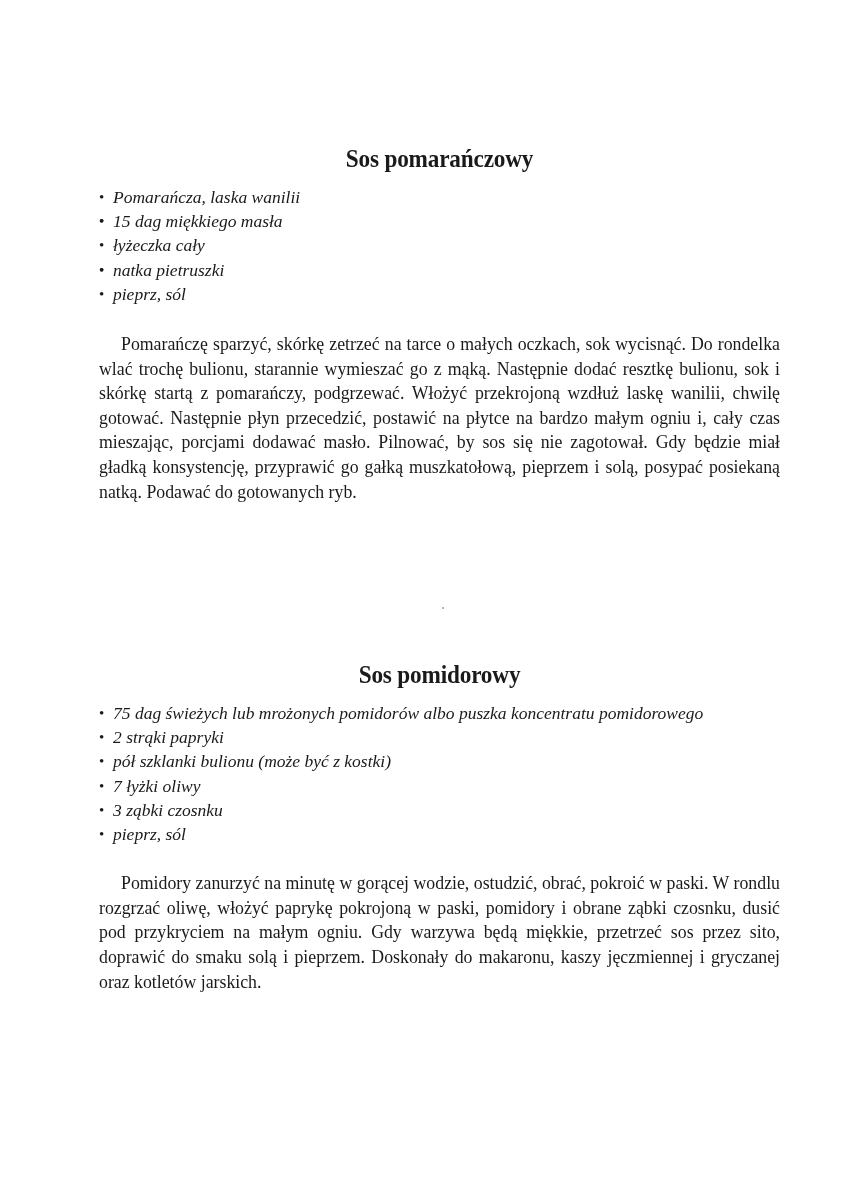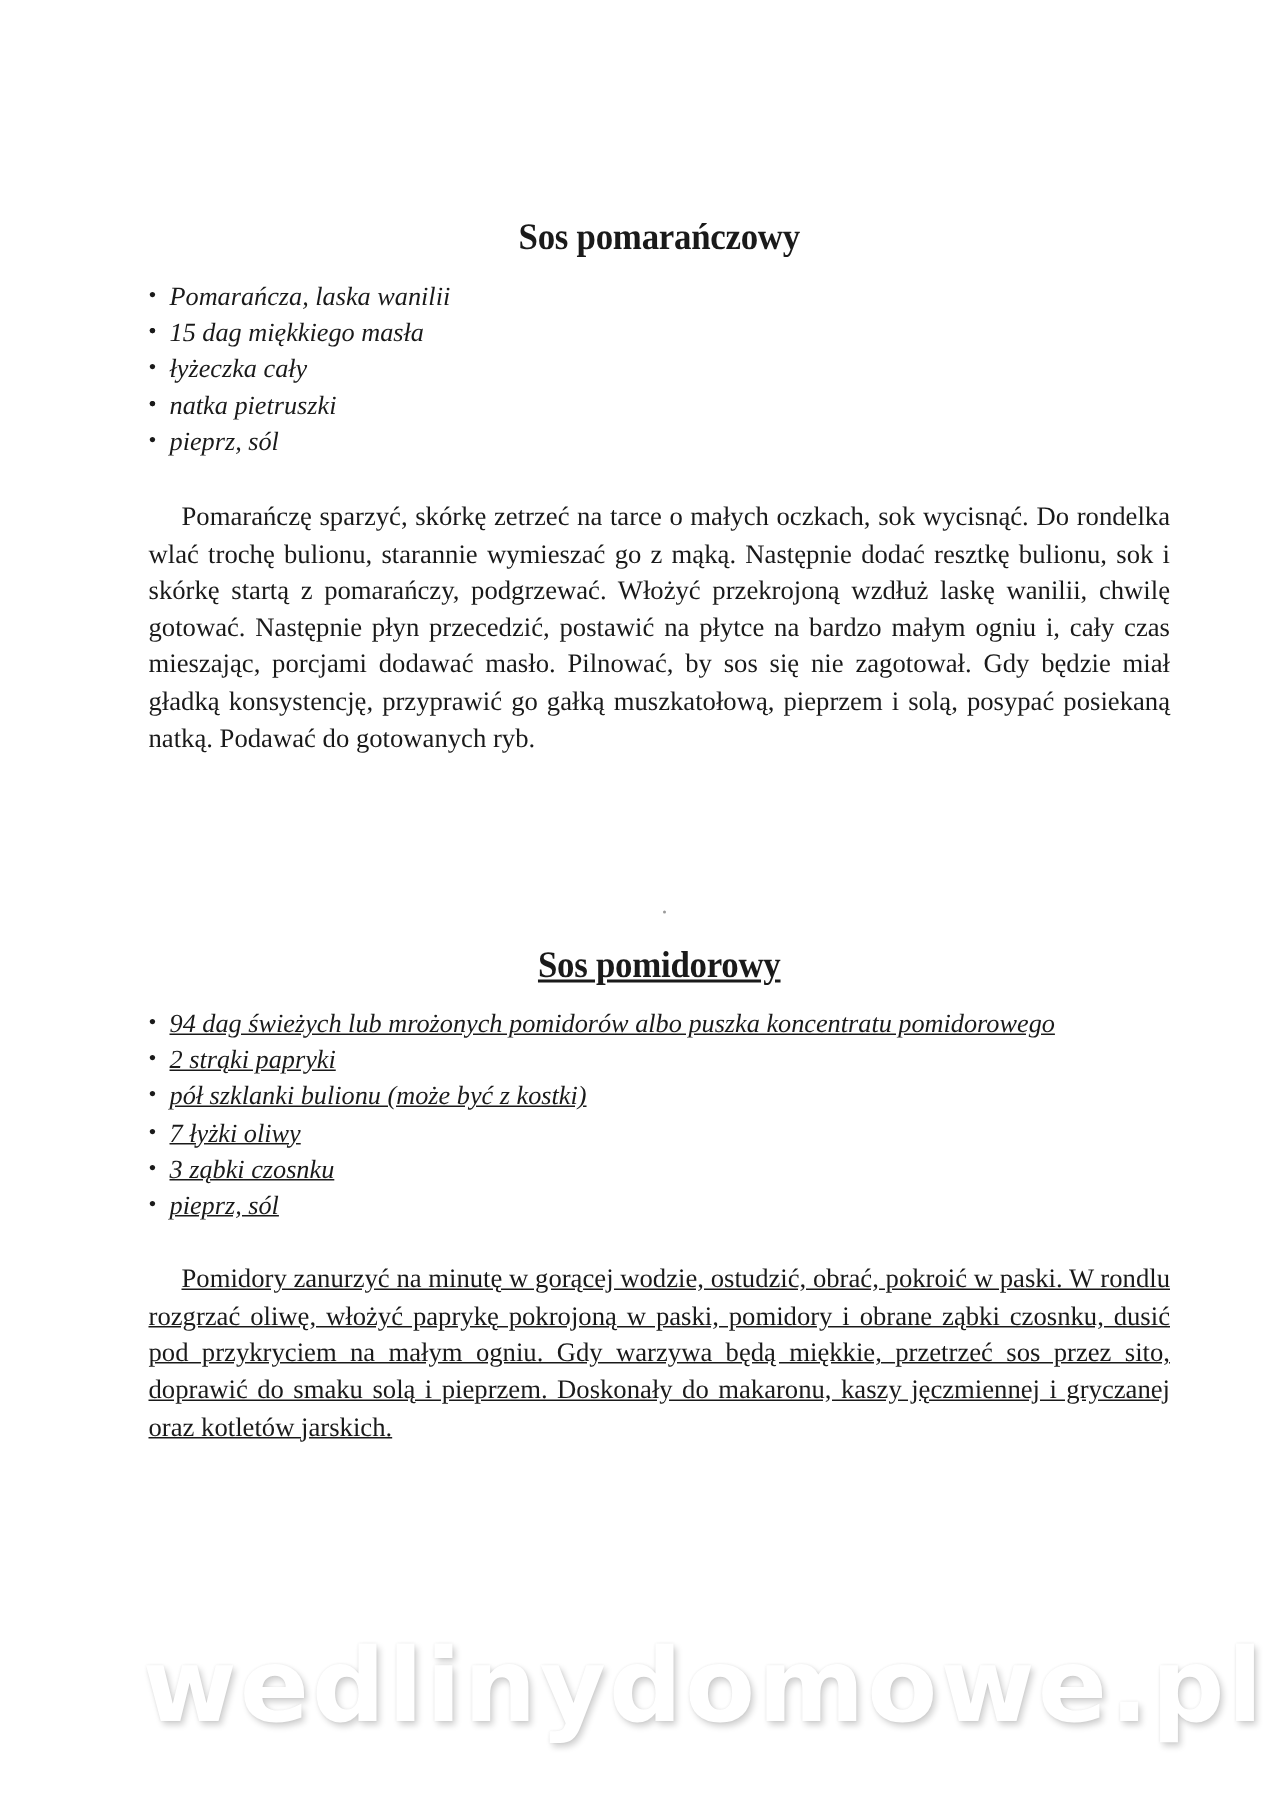--- a/index.html
+++ b/index.html
@@ -20,21 +20,21 @@
       left: 0; top: 0;
       width: 849px;
       height: 1160px;
     }
     .recipe {
       position: absolute;
       left: 99px;
       width: 681px;
     }
     .recipe-1 { top: 143px; }
-    .recipe-2 { top: 628px; text-decoration: underline; }
+    .recipe-2 { top: 659px; }
     .recipe-title {
       text-align: center;
       font-weight: bold;
       font-size: 25px;
       line-height: 32px;
       margin: 0 0 10px 0;
       letter-spacing: -0.2px;
       font-family: "Liberation Serif", "DejaVu Serif", serif;
       transform: scaleX(0.93);
       transform-origin: center;
@@ -108,25 +108,24 @@
       <li><span class="bullet">•</span><span>pieprz, sól</span></li>
     </ul>
     <p class="instructions">Pomarańczę sparzyć, skórkę zetrzeć na tarce o małych oczkach, sok wycisnąć. Do rondelka wlać trochę bulionu, starannie wymieszać go z mąką. Następnie dodać resztkę bulionu, sok i skórkę startą z pomarań­czy, podgrzewać. Włożyć przekrojoną wzdłuż laskę wanilii, chwilę goto­wać. Następnie płyn przecedzić, postawić na płytce na bardzo małym ogniu i, cały czas mieszając, porcjami dodawać masło. Pilnować, by sos się nie zagotował. Gdy będzie miał gładką konsystencję, przyprawić go gałką muszkatołową, pieprzem i solą, posypać posiekaną natką. Poda­wać do gotowanych ryb.</p>
   </section>
 
   <div class="stray-dot"></div>
 
   <section class="recipe recipe-2">
     <h2 class="recipe-title">Sos pomidorowy</h2>
     <ul class="ingredients">
-      <li><span class="bullet">•</span><span>94 dag świeżych lub mrożonych pomidorów albo puszka koncentratu pomidorowego</span></li>
+      <li><span class="bullet">•</span><span>75 dag świeżych lub mrożonych pomidorów albo puszka koncentratu pomidorowego</span></li>
       <li><span class="bullet">•</span><span>2 strąki papryki</span></li>
       <li><span class="bullet">•</span><span>pół szklanki bulionu (może być z kostki)</span></li>
       <li><span class="bullet">•</span><span>7 łyżki oliwy</span></li>
       <li><span class="bullet">•</span><span>3 ząbki czosnku</span></li>
       <li><span class="bullet">•</span><span>pieprz, sól</span></li>
     </ul>
     <p class="instructions">Pomidory zanurzyć na minutę w gorącej wodzie, ostudzić, obrać, po­kroić w paski. W rondlu rozgrzać oliwę, włożyć paprykę pokrojoną w pa­ski, pomidory i obrane ząbki czosnku, dusić pod przykryciem na małym ogniu. Gdy warzywa będą miękkie, przetrzeć sos przez sito, doprawić do smaku solą i pieprzem. Doskonały do makaronu, kaszy jęczmiennej i gryczanej oraz kotletów jarskich.</p>
   </section>
 
-  <div class="watermark">wedlinydomowe.pl</div>
 
 </div>
 
 </body></html>

